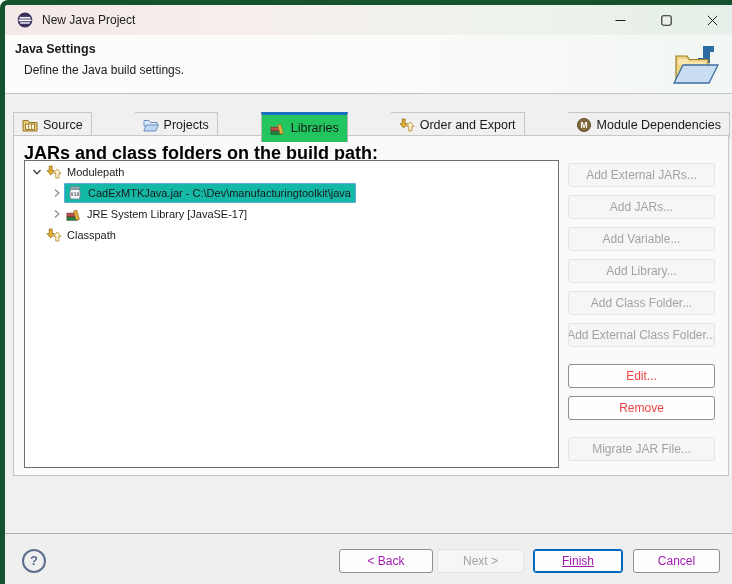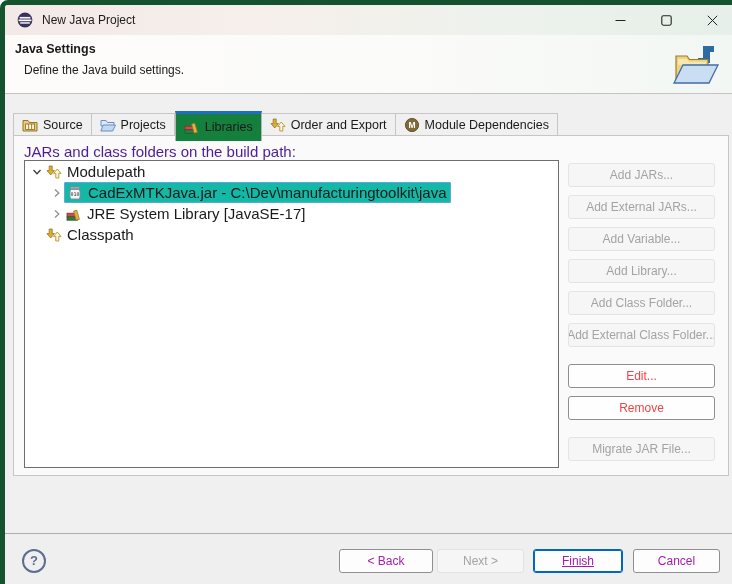--- a/index.html
+++ b/index.html
@@ -21,46 +21,46 @@
   
   .banner{
     position:absolute;left:0;top:30px;width:100%;height:58px;
     background:linear-gradient(90deg,#fdfcfb 0%,#fbfbf9 55%,#f2f7f3 100%);
     border-bottom:1px solid #c3c3c3;
   }
   .banner .b-title{position:absolute;left:10px;top:7px;font-weight:bold;font-size:12.5px;}
   .banner .b-sub{position:absolute;left:19px;top:28px;font-size:12px;color:#202020;}
   .banner .b-ico{position:absolute;right:15px;top:10px;}
   
-  .tabs{position:absolute;left:8px;top:107px;display:flex;align-items:center;height:26px;}
+  .tabs{position:absolute;left:8px;top:107px;display:flex;align-items:flex-start;height:26px;gap:43px;}
   .tab{
     position:relative;display:flex;align-items:center;gap:5px;
     height:23px;padding:0 8px;background:transparent;
     border:1px solid #c6c6c6;border-left:none;font-size:12.5px;white-space:nowrap;
   }
   .tab:first-child{border-left:1px solid #c6c6c6;}
   .tab.selected{
-    background:#15803d;height:26px;border:1px solid #b5b5b5;border-bottom:none;
+    background:#22c55e;height:26px;border:1px solid #b5b5b5;border-bottom:none;
     border-top:3px solid #1b6ec2;z-index:3;margin-bottom:-1px;padding-bottom:1px;
   }
   .tab .t-ico{width:16px;height:16px;flex:0 0 auto;}
   
   .panel{
     position:absolute;left:8px;top:130px;width:714px;height:339px;
     background:#fafafa;border:1px solid #c6c6c6;z-index:1;
   }
-  .tree-caption{position:absolute;left:10px;top:7px;font-size:15px;color:#4c1d95;}
+  .tree-caption{position:absolute;left:10px;top:7px;font-size:18px;color:#000000;font-weight:bold;}
   .tree{
     position:absolute;left:10px;top:24px;width:533px;height:306px;
     background:#ffffff;border:1px solid #6e6e6e;overflow:hidden;
   }
   .trow{position:relative;height:21px;display:flex;align-items:center;}
   .trow .chev{width:10px;height:10px;flex:0 0 auto;margin-right:4px;}
   .trow .n-ico{width:16px;height:16px;flex:0 0 auto;margin-right:5px;}
-  .trow .lbl{font-size:15px;white-space:nowrap;}
+  .trow .lbl{font-size:11px;white-space:nowrap;}
   .indent0{padding-left:7px;}
   .indent1{padding-left:27px;}
   .no-chev{padding-left:21px;}
   .selwrap{
     display:flex;align-items:center;background:#14b8a6;border:1px solid #62a6dd;
     border-radius:1px;padding:1px 4px 1px 2px;margin-left:-2px;
   }
   .selwrap .n-ico{margin-right:5px;}
   
   .btn-col{position:absolute;right:13px;top:27px;width:147px;display:flex;flex-direction:column;}
@@ -222,22 +222,22 @@
       <div class="trow indent0 no-chev">
         <svg class="n-ico" viewBox="0 0 16 16">
           <path d="M3.2,2 h3 v4.6 h2.2 L4.7,11 1,6.6 h2.2 z" fill="#e2ae2f" stroke="#96731f" stroke-width="0.8"></path>
           <path d="M9.8,14 h3 V9.4 H15 L11.3,5 7.6,9.4 h2.2 z" fill="#fff7dd" stroke="#b8902d" stroke-width="0.9"></path>
         </svg>
         <span class="lbl">Classpath</span>
       </div>
     </div>
 
     <div class="btn-col">
+      <div class="sbtn disabled">Add External JARs...</div>
       <div class="sbtn disabled">Add JARs...</div>
-      <div class="sbtn disabled">Add External JARs...</div>
       <div class="sbtn disabled">Add Variable...</div>
       <div class="sbtn disabled">Add Library...</div>
       <div class="sbtn disabled">Add Class Folder...</div>
       <div class="sbtn disabled">Add External Class Folder...</div>
       <div class="sbtn enabled gap-before">Edit...</div>
       <div class="sbtn enabled">Remove</div>
       <div class="sbtn disabled gap-before">Migrate JAR File...</div>
     </div>
   </div>
 

